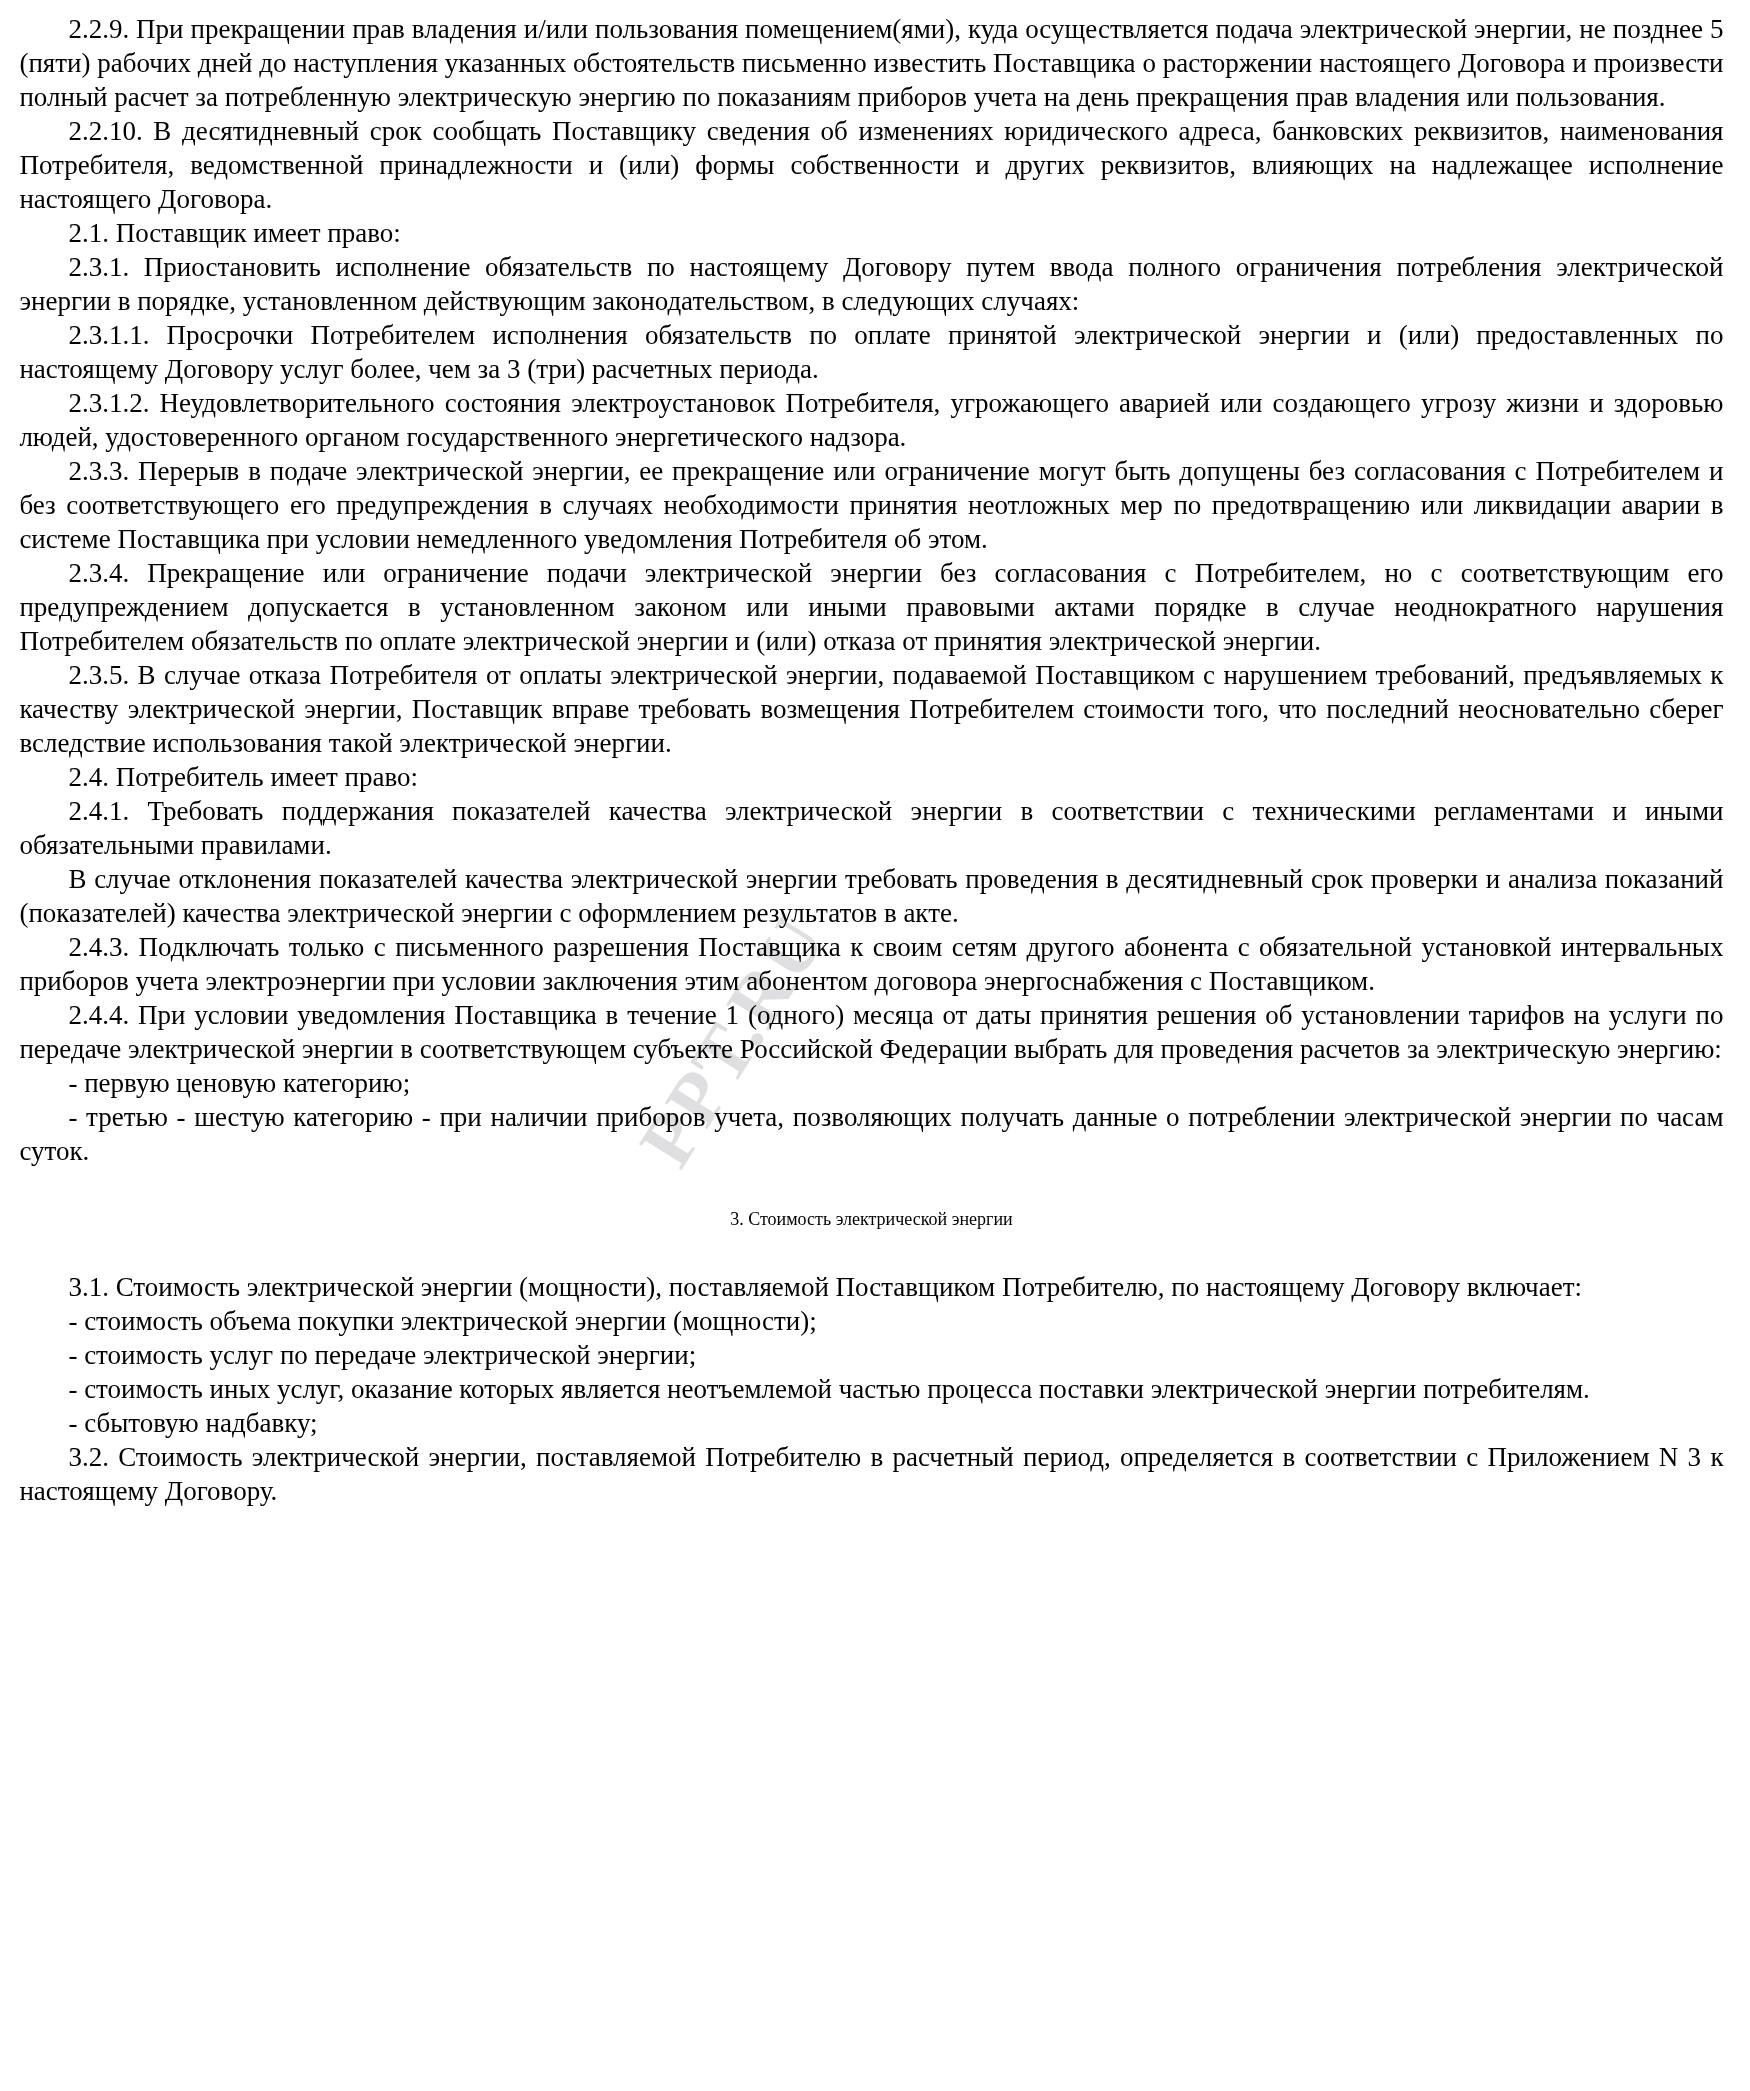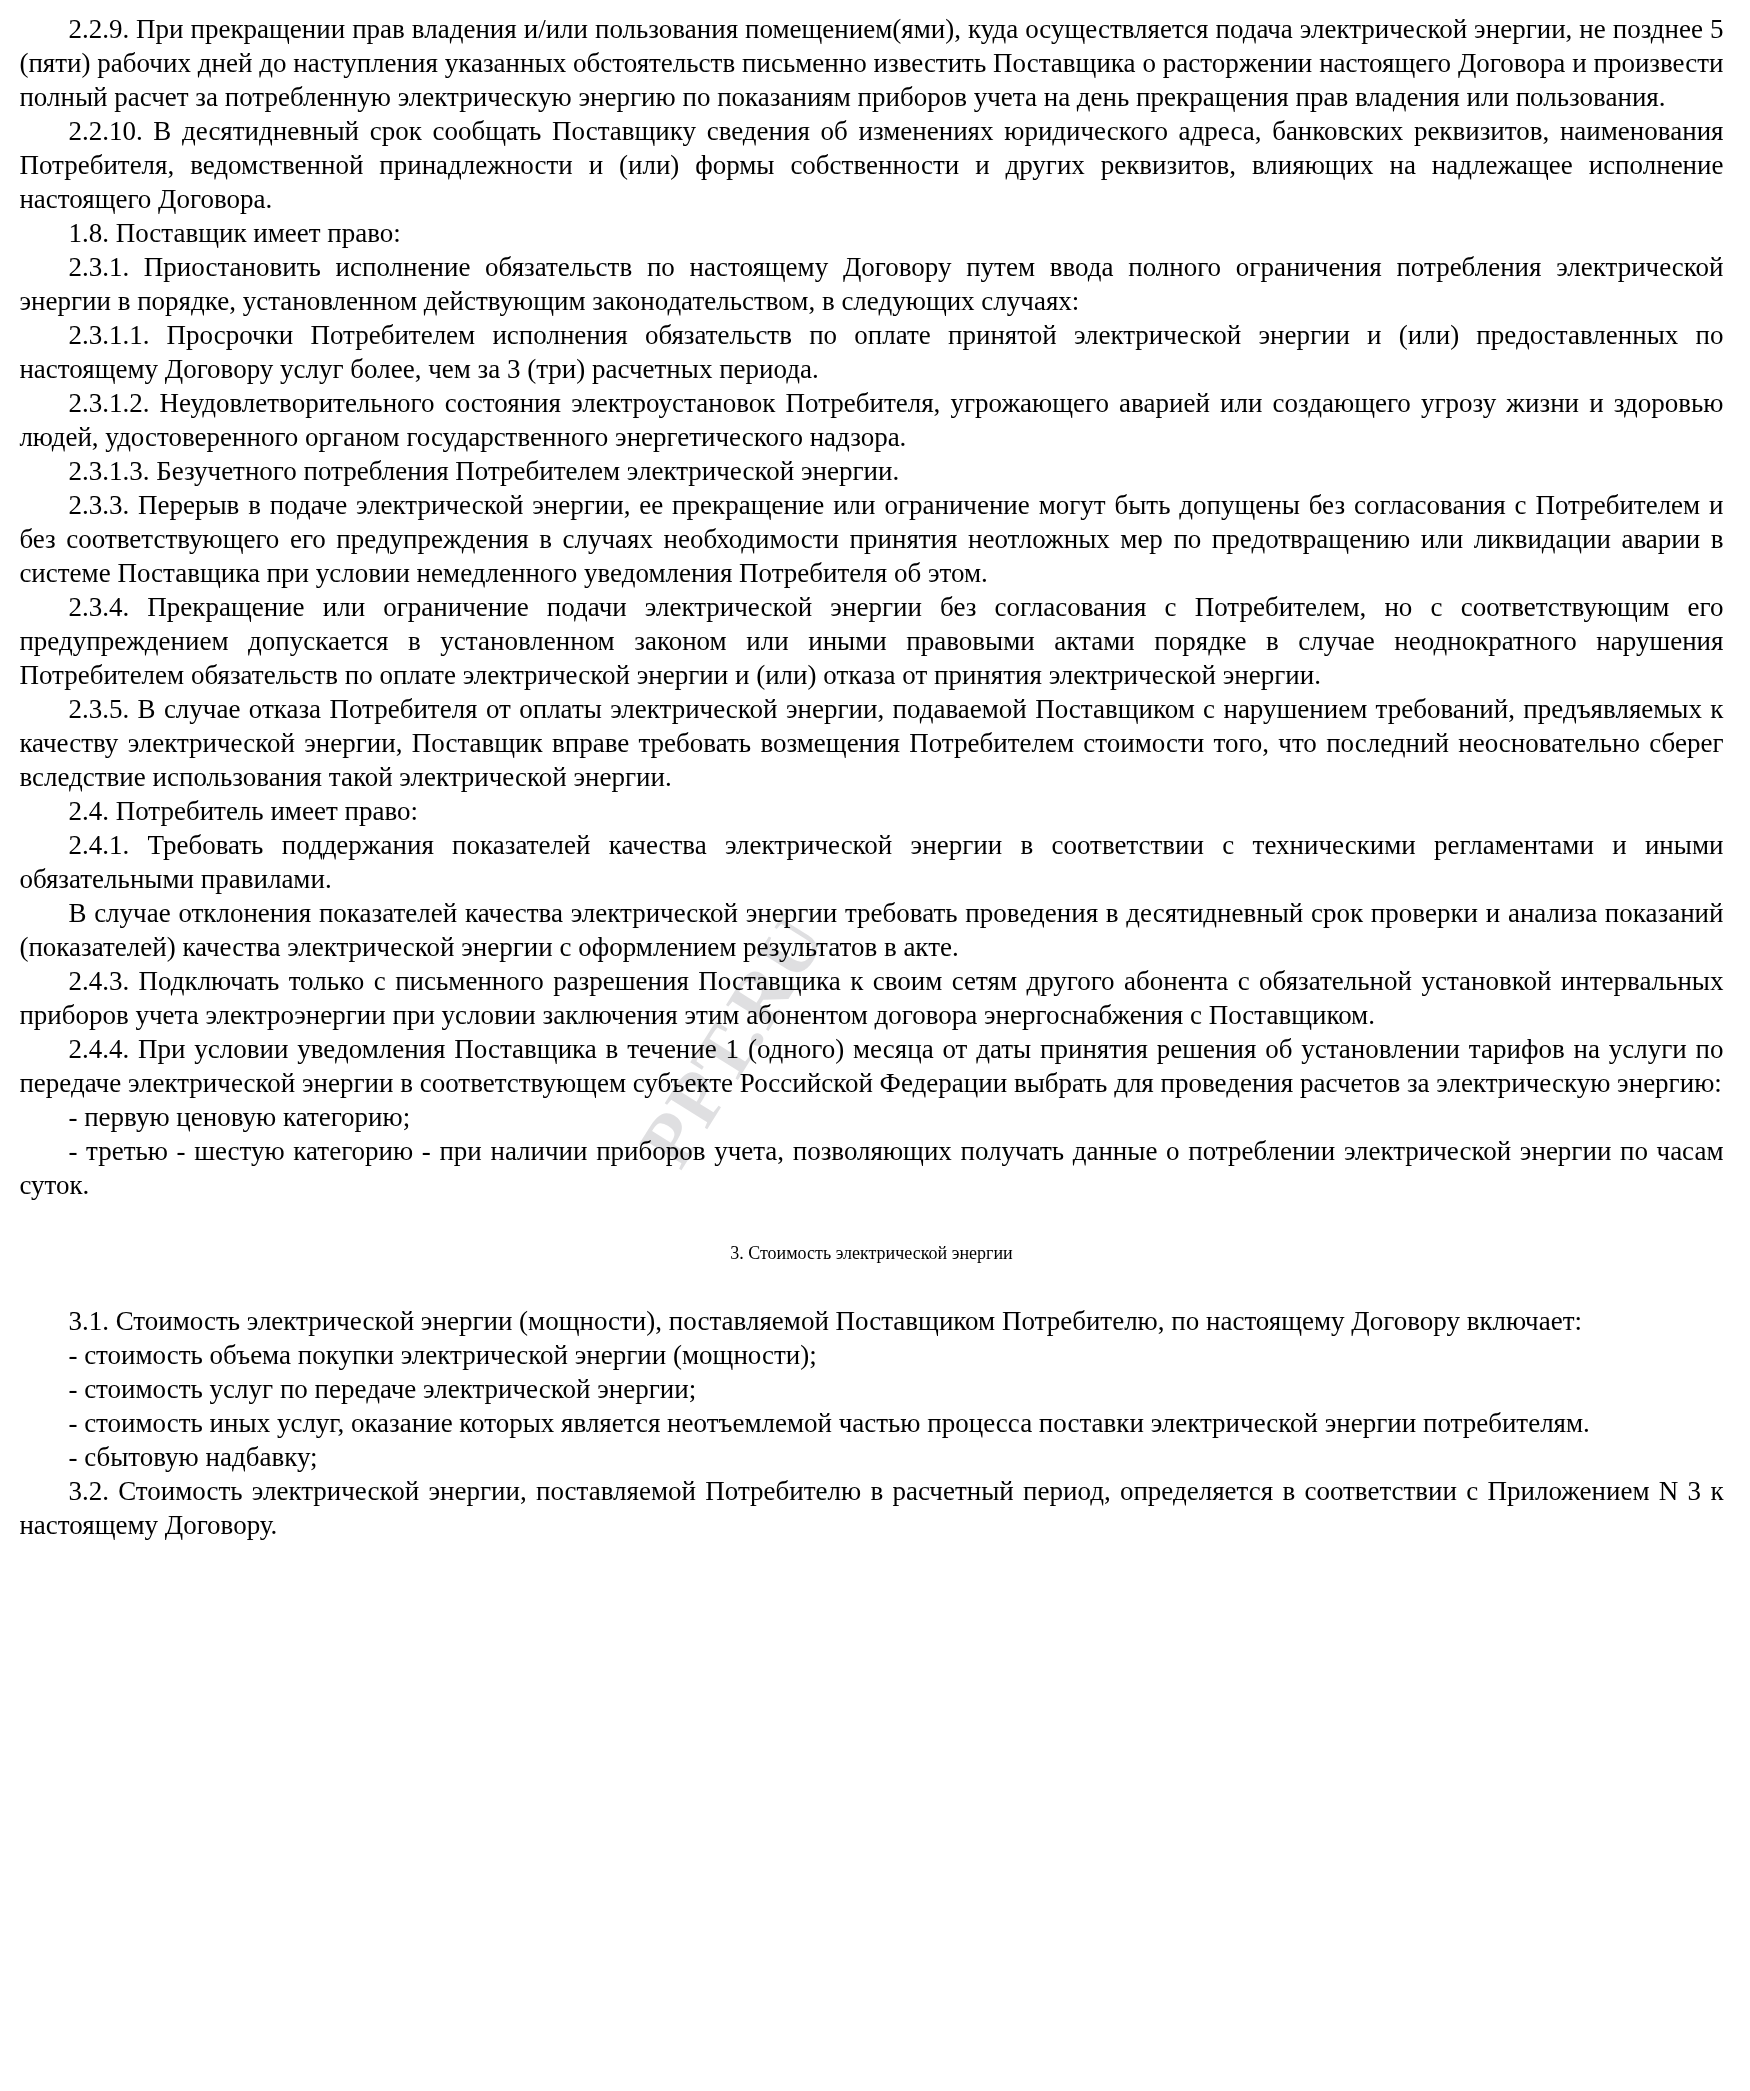--- a/index.html
+++ b/index.html
@@ -76,25 +76,24 @@
 <body>
 
 <div id="page">
 
   <div id="watermark">PPT.RU</div>
 
   <div id="content">
 
     <p class="para">2.2.9. При прекращении прав владения и/или пользования помещением(ями), куда осуществляется подача электрической энергии, не позднее 5 (пяти) рабочих дней до наступления указанных обстоятельств письменно известить Поставщика о расторжении настоящего Договора и произвести полный расчет за потребленную электрическую энергию по показаниям приборов учета на день прекращения прав владения или пользования.</p>
     <p class="para">2.2.10. В десятидневный срок сообщать Поставщику сведения об изменениях юридического адреса, банковских реквизитов, наименования Потребителя, ведомственной принадлежности и (или) формы собственности и других реквизитов, влияющих на надлежащее исполнение настоящего Договора.</p>
-    <p class="para">1.8. Поставщик имеет право:</p>
+    <p class="para">2.1. Поставщик имеет право:</p>
     <p class="para">2.3.1. Приостановить исполнение обязательств по настоящему Договору путем ввода полного ограничения потребления электрической энергии в порядке, установленном действующим законодательством, в следующих случаях:</p>
     <p class="para">2.3.1.1. Просрочки Потребителем исполнения обязательств по оплате принятой электрической энергии и (или) предоставленных по настоящему Договору услуг более, чем за 3 (три) расчетных периода.</p>
     <p class="para">2.3.1.2. Неудовлетворительного состояния электроустановок Потребителя, угрожающего аварией или создающего угрозу жизни и здоровью людей, удостоверенного органом государственного энергетического надзора.</p>
-    <p class="para">2.3.1.3. Безучетного потребления Потребителем электрической энергии.</p>
     <p class="para">2.3.3. Перерыв в подаче электрической энергии, ее прекращение или ограничение могут быть допущены без согласования с Потребителем и без соответствующего его предупреждения в случаях необходимости принятия неотложных мер по предотвращению или ликвидации аварии в системе Поставщика при условии немедленного уведомления Потребителя об этом.</p>
     <p class="para">2.3.4. Прекращение или ограничение подачи электрической энергии без согласования с Потребителем, но с соответствующим его предупреждением допускается в установленном законом или иными правовыми актами порядке в случае неоднократного нарушения Потребителем обязательств по оплате электрической энергии и (или) отказа от принятия электрической энергии.</p>
     <p class="para">2.3.5. В случае отказа Потребителя от оплаты электрической энергии, подаваемой Поставщиком с нарушением требований, предъявляемых к качеству электрической энергии, Поставщик вправе требовать возмещения Потребителем стоимости того, что последний неосновательно сберег вследствие использования такой электрической энергии.</p>
     <p class="para">2.4. Потребитель имеет право:</p>
     <p class="para">2.4.1. Требовать поддержания показателей качества электрической энергии в соответствии с техническими регламентами и иными обязательными правилами.</p>
     <p class="para">В случае отклонения показателей качества электрической энергии требовать проведения в десятидневный срок проверки и анализа показаний (показателей) качества электрической энергии с оформлением результатов в акте.</p>
     <p class="para">2.4.3. Подключать только с письменного разрешения Поставщика к своим сетям другого абонента с обязательной установкой интервальных приборов учета электроэнергии при условии заключения этим абонентом договора энергоснабжения с Поставщиком.</p>
     <p class="para">2.4.4. При условии уведомления Поставщика в течение 1 (одного) месяца от даты принятия решения об установлении тарифов на услуги по передаче электрической энергии в соответствующем субъекте Российской Федерации выбрать для проведения расчетов за электрическую энергию:</p>
     <p class="para bullet">- первую ценовую категорию;</p>
     <p class="para bullet">- третью - шестую категорию - при наличии приборов учета, позволяющих получать данные о потреблении электрической энергии по часам суток.</p>

